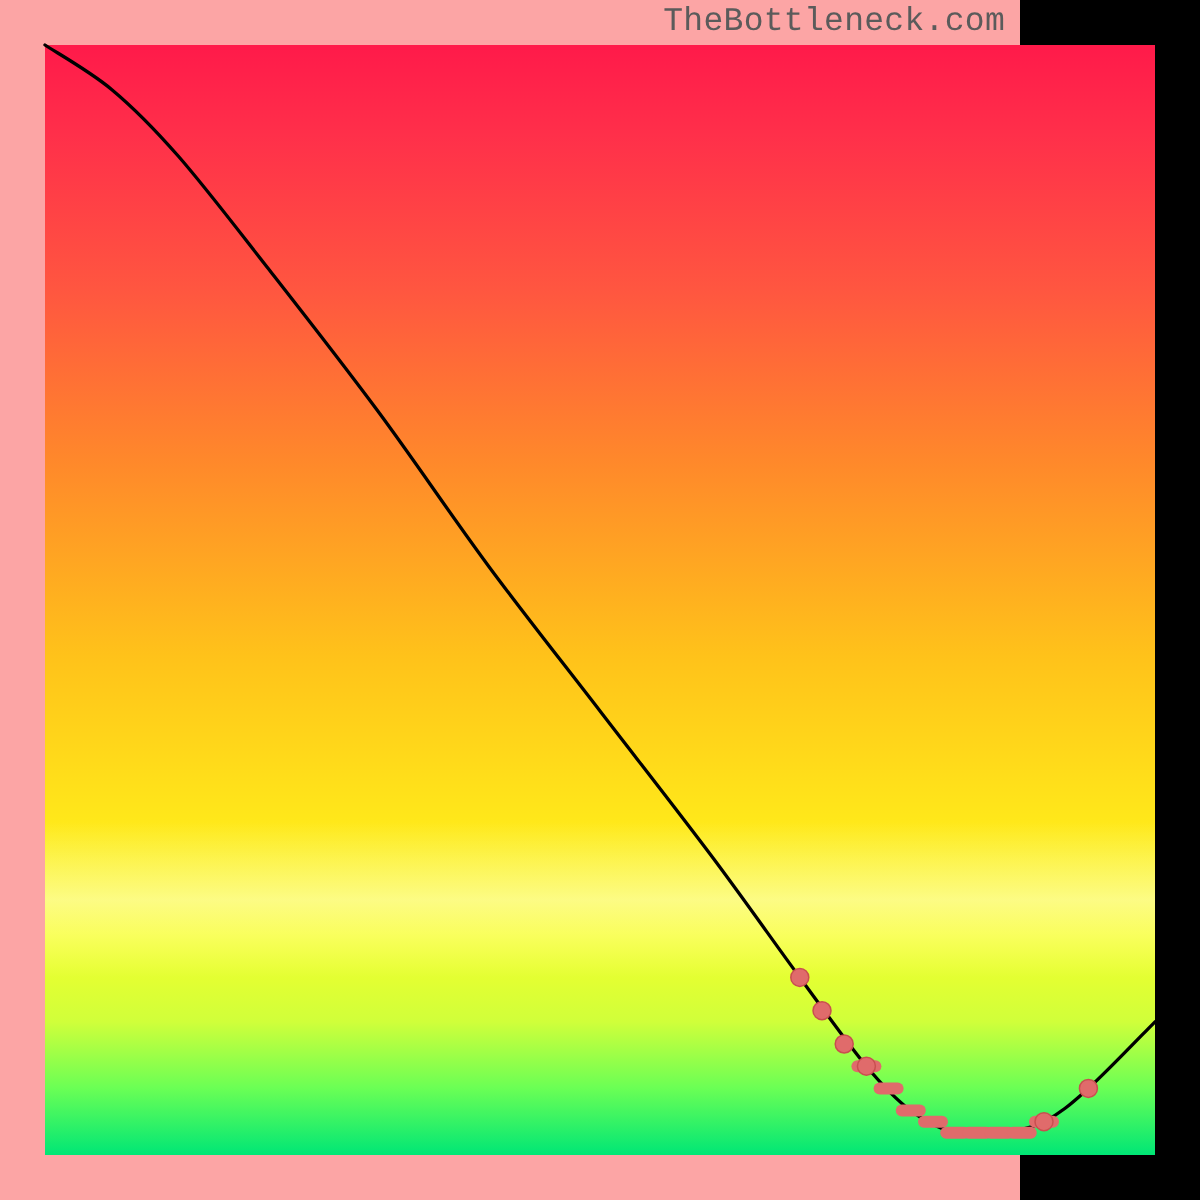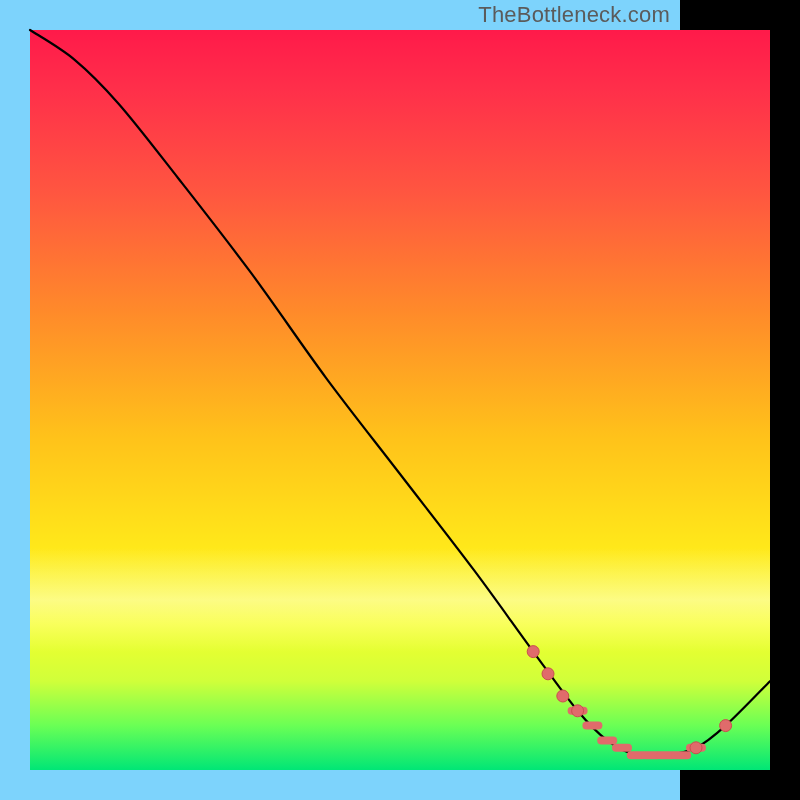--- a/index.html
+++ b/index.html
@@ -8,21 +8,22 @@
     width: 800px;
     height: 800px;
     background: #000;
     overflow: hidden;
     font-family: Arial, Helvetica, sans-serif;
   }
   .frame {
     position: relative;
     width: 680px;
     height: 800px;
-    background: #7dd3fc;
+    background: #fca5a5;
+    font-family: Liberation Mono, monospace;
   }
   .watermark {
     position: absolute;
     top: 2px;
     right: 10px;
     color: #5b5b5b;
     font-size: 22px;
     font-weight: 500;
     letter-spacing: 0.2px;
     z-index: 10;

